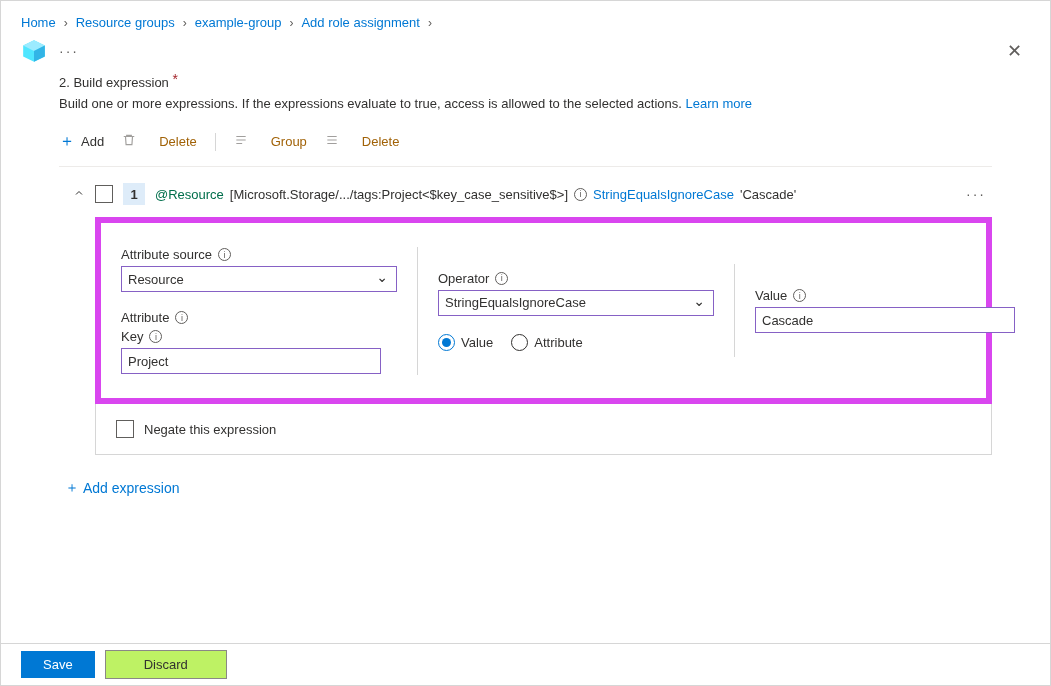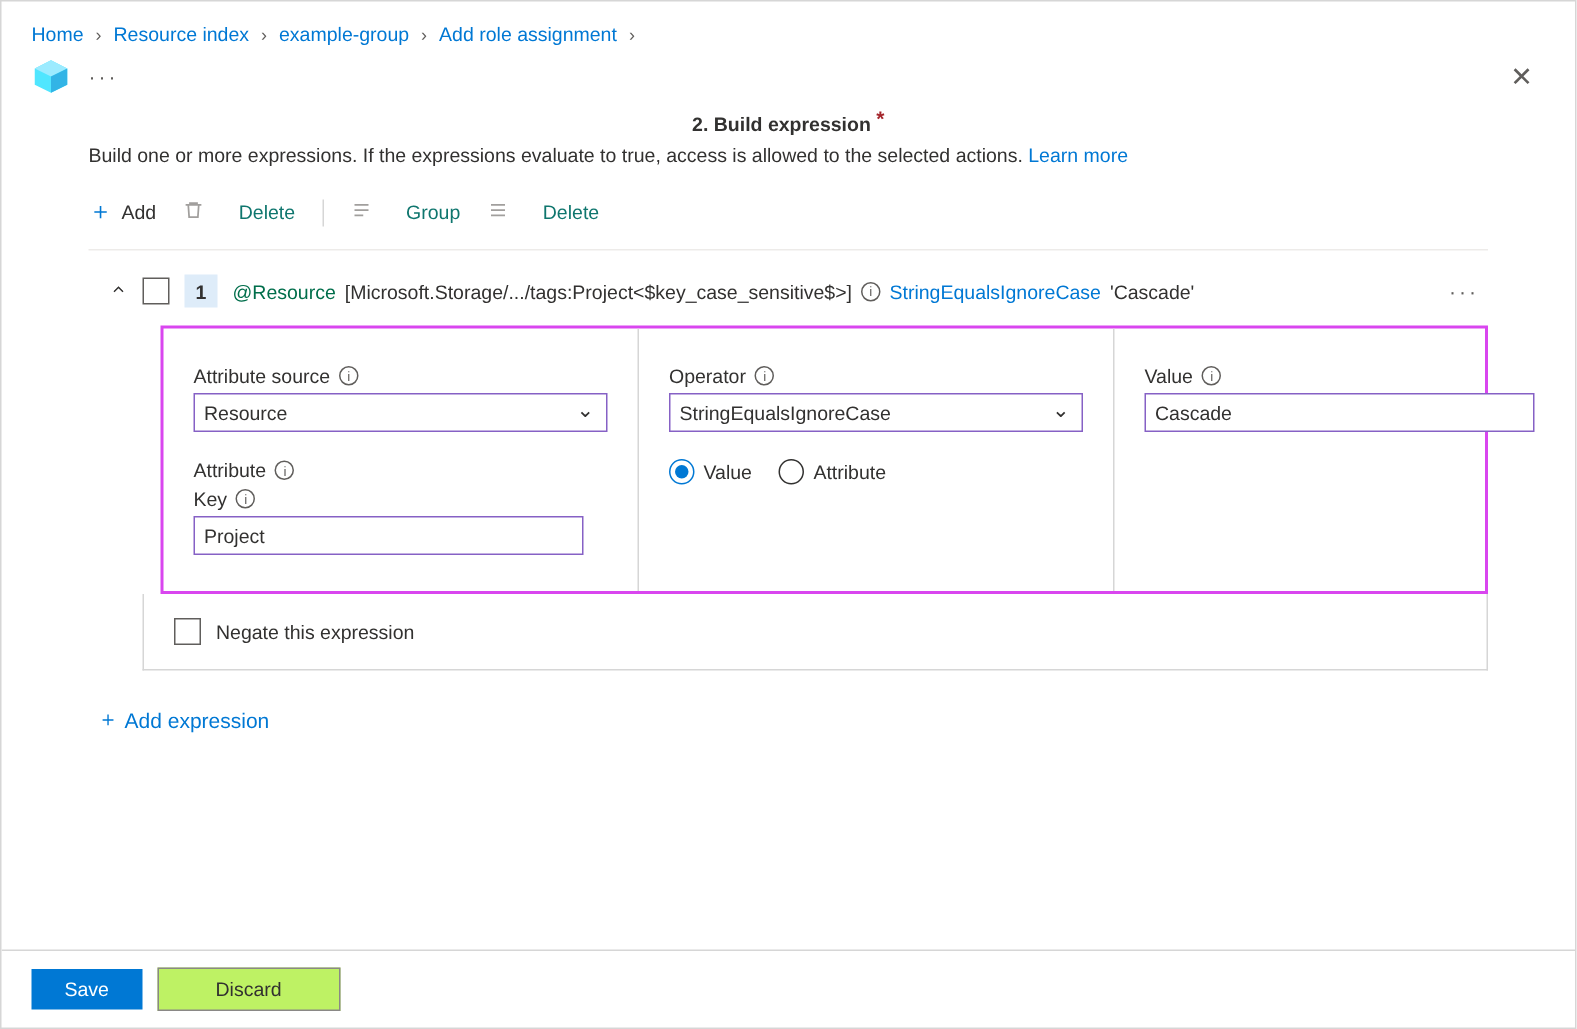--- a/index.html
+++ b/index.html
@@ -11,73 +11,73 @@
 
   .header-row { display: flex; align-items: center; padding: 8px 20px 0 20px; gap: 12px; }
   .logo { width: 26px; height: 26px; display: flex; align-items: center; justify-content: center; }
   .title-block { flex: 1; }
   .page-title { font-size: 24px; font-weight: 600; color: #323130; }
   .subtitle { font-size: 12px; color: #605e5c; }
   .dots { font-size: 14px; color: #605e5c; letter-spacing: 2px; cursor: pointer; }
   .close-x { font-size: 18px; color: #605e5c; cursor: pointer; margin-left: auto; margin-right: 8px; }
 
   .content { padding: 10px 58px 0 58px; }
-  .section-title { font-size: 13px; font-weight: 700; margin-bottom: 6px; text-align: center; }
+  .section-title { font-size: 13px; font-weight: 400; margin-bottom: 6px; }
   .section-title .star { color: #a4262c; font-size: 14px; position: relative; top:-3px; }
   .section-desc { font-size: 13px; color: #323130; margin-bottom: 18px; }
   .section-desc a { color: #0078d4; cursor: pointer; }
 
   .toolbar { display: flex; align-items: center; gap: 18px; padding: 2px 0 14px 0; border-bottom: 1px solid #edebe9; }
   .tool-btn { display: flex; align-items: center; gap: 6px; cursor: pointer; color: #323130; font-size: 13px; }
-  .tool-btn.disabled { color: #0f766e; cursor: default; gap: 23px; }
+  .tool-btn.disabled { color: #a16207; cursor: default; gap: 23px; }
   .tool-sep { width:1px; height:18px; background:#d6d6d6; }
   .plus-blue { color: #0078d4; font-size: 16px; font-weight: 400; }
 
   .expr-row { display: flex; align-items: center; gap: 10px; padding: 16px 0 12px 14px; }
   .collapse-btn { font-size: 12px; cursor: pointer; color: #323130; transform: rotate(0deg); }
   .expr-chk { width: 18px; height: 18px; border: 1px solid #605e5c; cursor: pointer; display:inline-block; }
   .expr-num { background: #deecf9; color:#323130; width:22px; height:22px; display:flex; align-items:center; justify-content:center; font-weight:600; font-size:13px; }
   .expr-text { font-size: 13px; display:flex; align-items:center; gap:6px; }
   .expr-text .res { color: #006e4b; }
   .expr-text .bracket { color: #323130; }
   .expr-text .op-link { color: #0078d4; }
   .expr-text .val { color: #323130; }
   .row-dots { margin-left:auto; font-size:14px; letter-spacing:2px; color:#605e5c; cursor:pointer; padding-right:6px;}
 
   .info-icon { display:inline-flex; width:13px; height:13px; border:1px solid #605e5c; border-radius:50%; font-size:9px; align-items:center; justify-content:center; color:#605e5c; }
 
-  .form-card { border: 2px solid #d946ef; margin-left: 48px; display:flex; }
+  .form-card { border: 6px solid #d946ef; margin-left: 36px; display:flex;align-items:center; }
   .form-col { flex:1; padding: 24px 20px; }
   .form-col + .form-col { border-left: 1px solid #d6d6d6; }
   .fld-label { font-size:13px; color:#323130; margin-bottom:4px; display:flex; align-items:center; gap:6px;}
   .fld-sel { width: 276px; height: 26px; border:1px solid #8661c5; background:#fff; padding: 0 24px 0 6px; font-size:13px; position:relative; display:flex; align-items:center; cursor:pointer; margin-bottom:18px;}
   .fld-sel::after { content:'⌄'; position:absolute; right:8px; top:2px; font-size:14px; color:#323130;}
   .fld-input { width: 260px; height: 26px; border:1px solid #8661c5; padding: 0 6px; font-size:13px; background:#fff; display:flex; align-items:center;}
   .radio-row { display:flex; align-items:center; gap:18px; margin-top:4px;}
   .radio { display:flex; align-items:center; gap:6px; cursor:pointer; font-size:13px;}
   .rdot-outer{width:17px;height:17px;border:1px solid #323130;border-radius:50%;display:flex;align-items:center;justify-content:center;}
   .rdot-outer.sel{border-color:#0078d4;}
   .rdot-inner{width:9px;height:9px;border-radius:50%;background:#0078d4;}
 
   .negate-bar { border: 1px solid #d6d6d6; border-top:none; margin-left:36px; padding: 16px 20px; display:flex; align-items:center; gap:10px;}
   .negate-chk { width:18px;height:18px;border:1px solid #605e5c; cursor:pointer;}
 
   .add-expr { display:flex; align-items:center; gap:4px; color:#0078d4; cursor:pointer; padding: 24px 0 0 6px; font-size:14px;}
 
-  .footer { position:absolute; bottom:0; left:0; right:0; height:52px; border-top:1px solid #d6d6d6; display:flex; align-items:center; padding:0 20px; gap:10px;}
+  .footer { position:absolute; bottom:0; left:0; right:0; height:42px; border-top:1px solid #d6d6d6; display:flex; align-items:center; padding:0 20px; gap:10px;}
   .btn-primary { background:#0078d4; color:#fff; border:none; padding:6px 22px; font-size:13px; cursor:pointer;}
   .btn-secondary { background:#bef264; color:#323130; border:1px solid #8a8886; padding:6px 38px; font-size:13px; cursor:pointer;}
 </style>
 </head>
 <body>
 
 <div class="breadcrumb">
   <a>Home</a>
   <span class="sep">›</span>
-  <a>Resource index</a>
+  <a>Resource groups</a>
   <span class="sep">›</span>
   <a>example-group</a>
   <span class="sep">›</span>
   <a>Add role assignment</a>
   <span class="sep">›</span>
 </div>
 
 <div class="header-row">
   <div class="logo">
     <svg width="26" height="26" viewBox="0 0 24 24">

